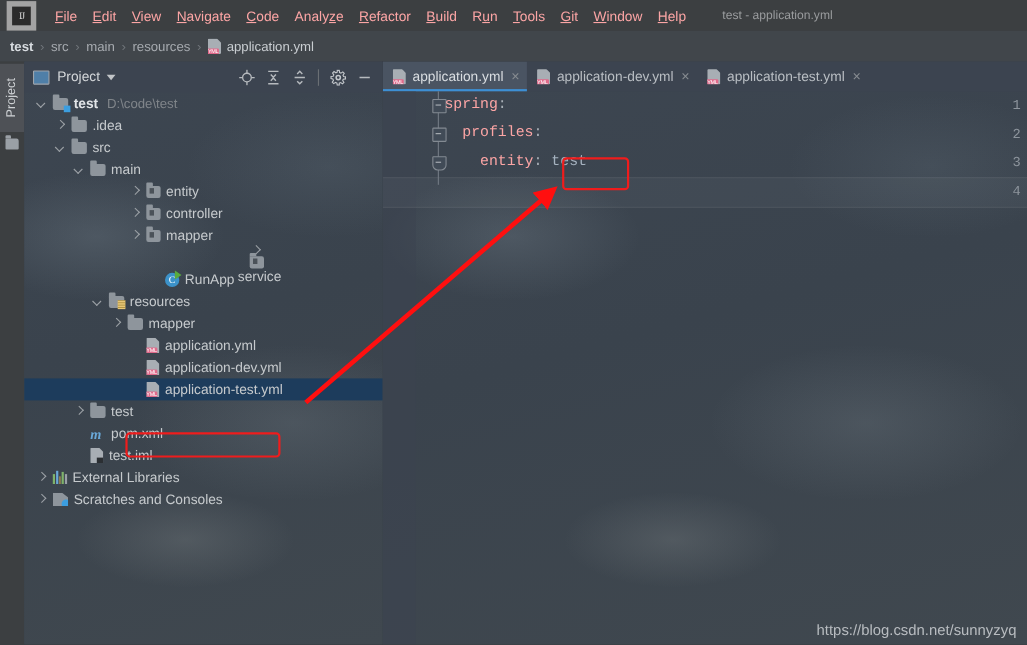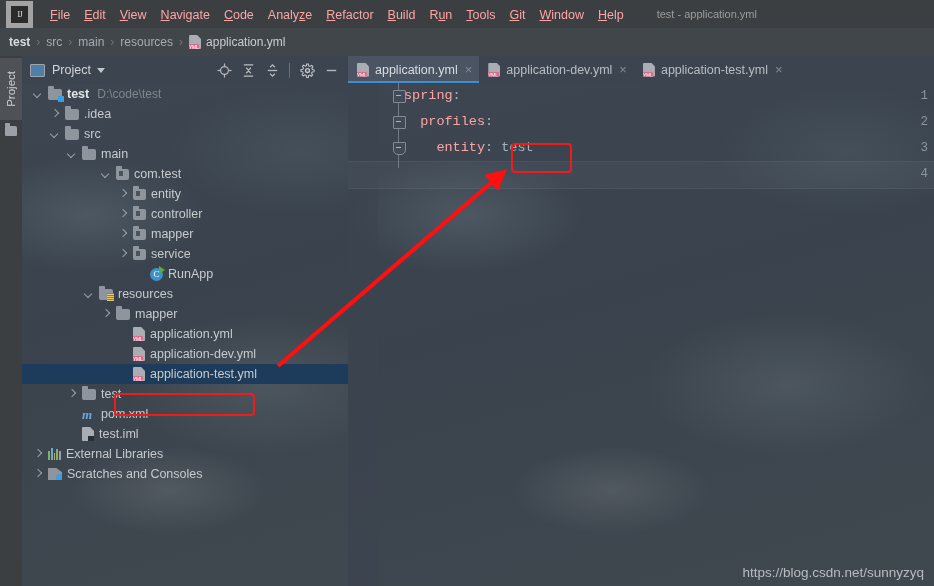--- a/index.html
+++ b/index.html
@@ -556,45 +556,39 @@
             <span style="width: 5px; flex: 0 0 auto;"></span>
             <span class="ico folder"></span>
             <span class="rowlabel">src</span>
           </div>
           <div class="row" style="padding-left: 46px;">
             <span class="arrow down"></span>
             <span style="width: 5px; flex: 0 0 auto;"></span>
             <span class="ico folder"></span>
             <span class="rowlabel">main</span>
           </div>
-          <div class="row" style="padding-left: 80px;">
-            <span class="arrow down"></span>
-            <span style="width: 5px; flex: 0 0 auto;"></span>
-            <span class="ico pkg"></span>
-            <span class="rowlabel">com.test</span>
-          </div>
           <div class="row" style="padding-left: 97px;">
             <span class="arrow right"></span>
             <span style="width: 5px; flex: 0 0 auto;"></span>
             <span class="ico pkg"></span>
             <span class="rowlabel">entity</span>
           </div>
           <div class="row" style="padding-left: 97px;">
             <span class="arrow right"></span>
             <span style="width: 5px; flex: 0 0 auto;"></span>
             <span class="ico pkg"></span>
             <span class="rowlabel">controller</span>
           </div>
           <div class="row" style="padding-left: 97px;">
             <span class="arrow right"></span>
             <span style="width: 5px; flex: 0 0 auto;"></span>
             <span class="ico pkg"></span>
             <span class="rowlabel">mapper</span>
           </div>
-          <div class="row" style="padding-left: 97px;">
+          <div class="row" style="padding-left: 97px; flex-direction: column;">
             <span class="arrow right"></span>
             <span style="width: 5px; flex: 0 0 auto;"></span>
             <span class="ico pkg"></span>
             <span class="rowlabel">service</span>
           </div>
           <div class="row" style="padding-left: 114px;">
             <span class="arrow"></span>
             <span style="width: 5px; flex: 0 0 auto;"></span>
             <span class="ico runapp">C</span>
             <span class="rowlabel">RunApp</span>

